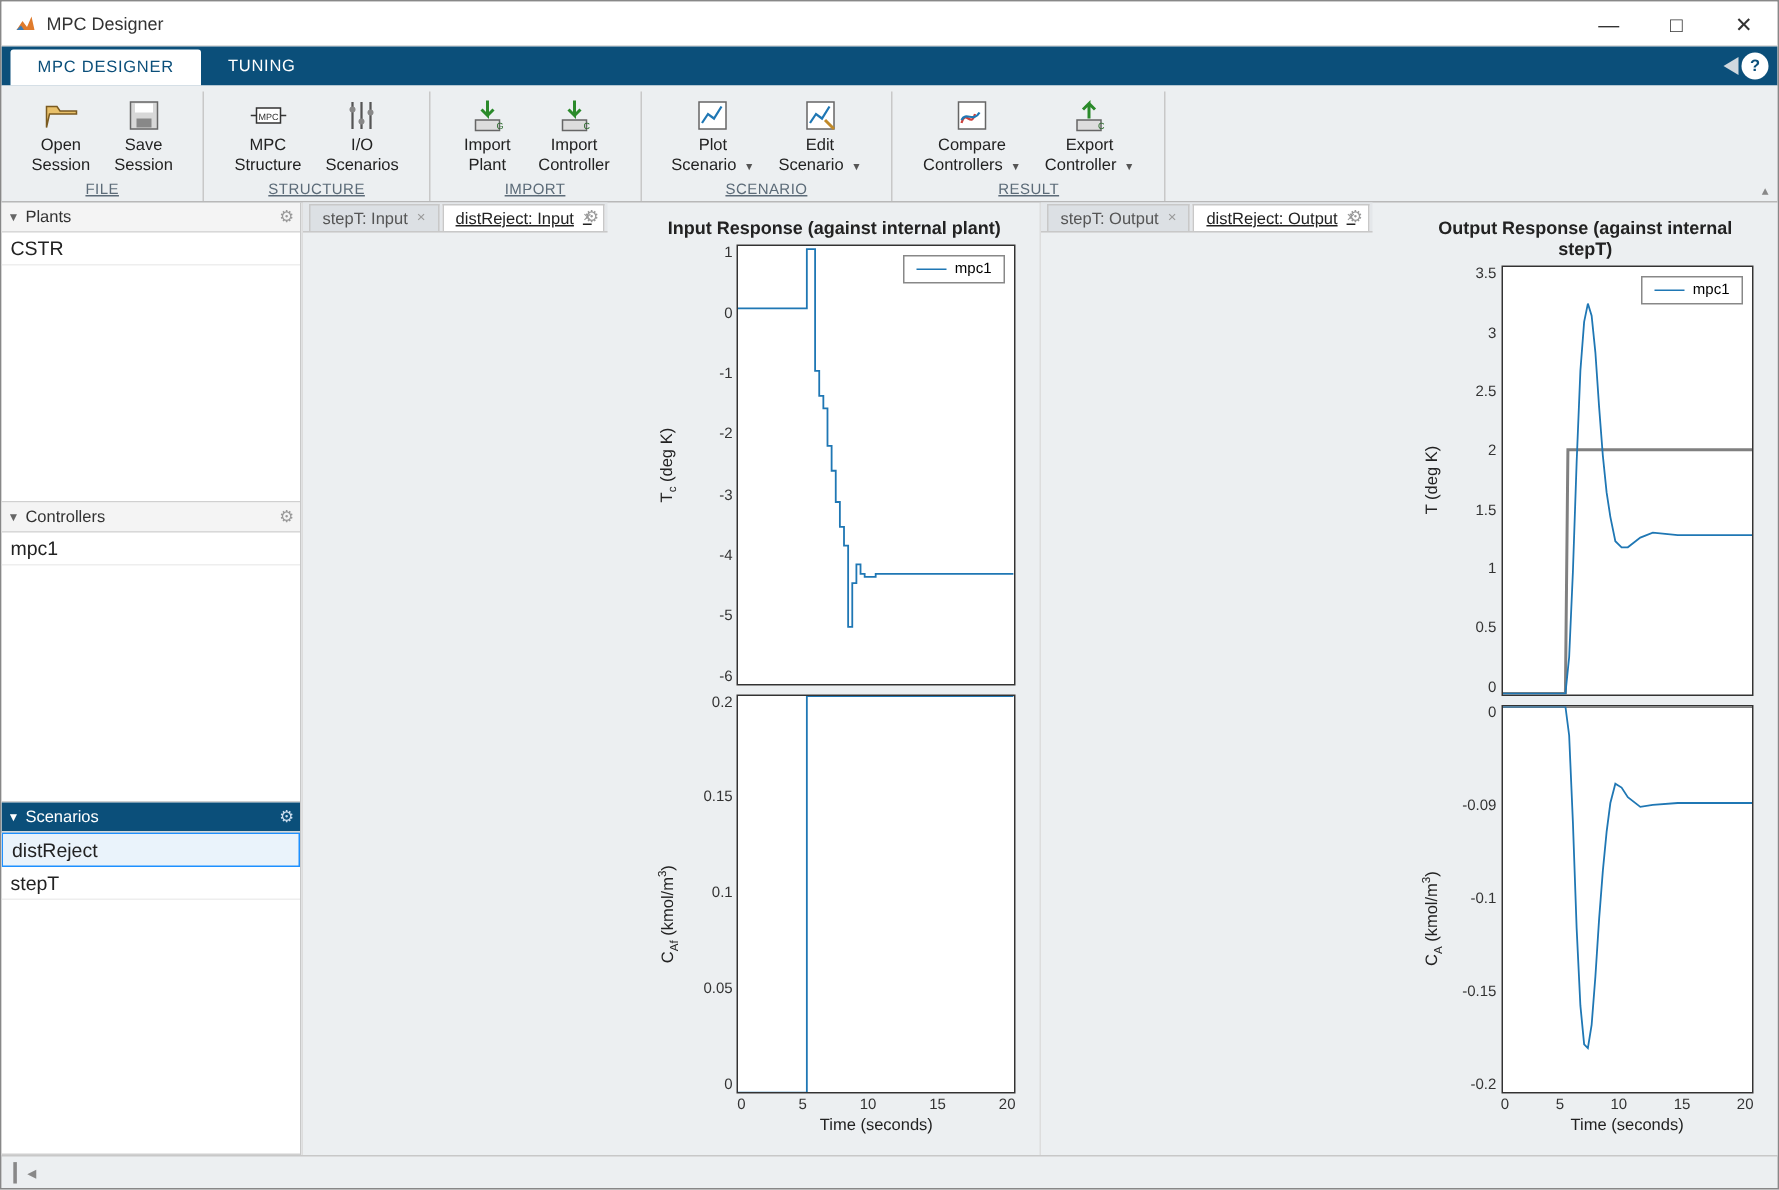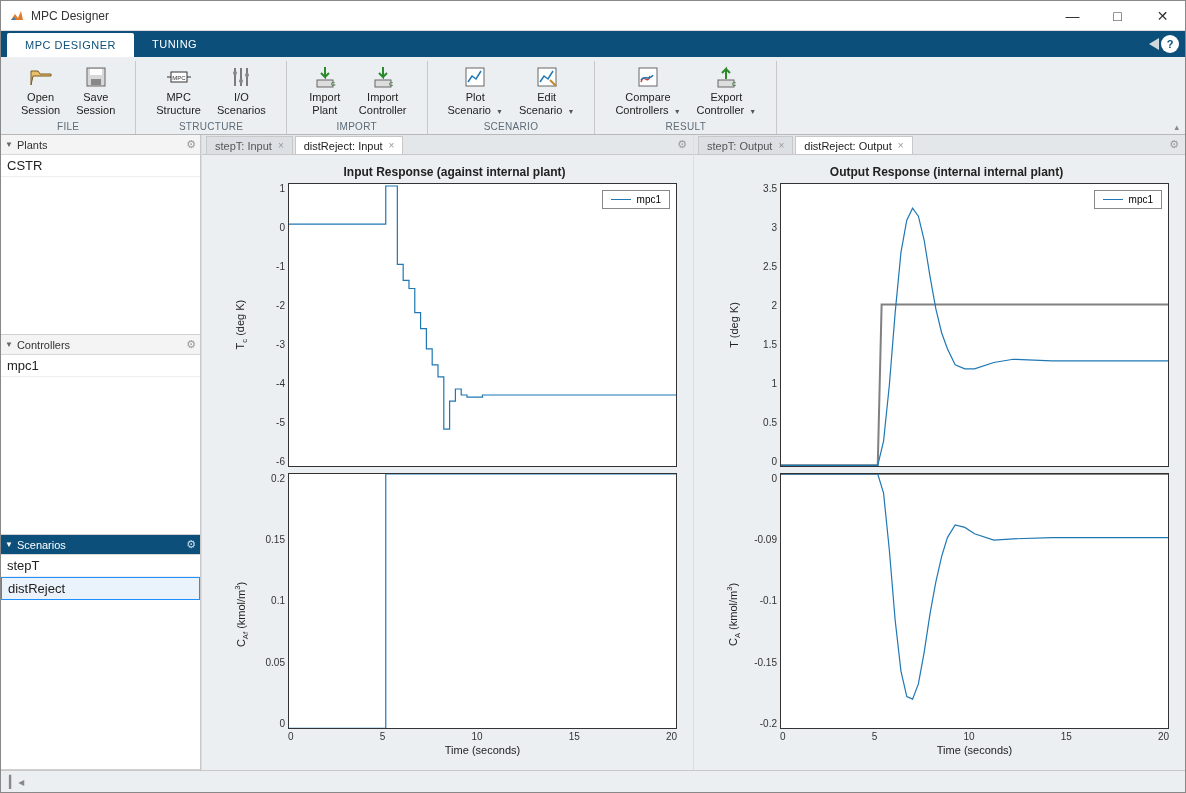--- a/index.html
+++ b/index.html
@@ -20,43 +20,43 @@
 .tabstrip .help-arrow { position: absolute; right: 26px; top: 7px; width: 0; height: 0; border-top: 6px solid transparent; border-bottom: 6px solid transparent; border-right: 10px solid #d0d8de; }
 
 
 .toolstrip { background: #eceff1; border-bottom: 1px solid #b8b8b8; display: flex; padding: 4px 0 0 0; position: relative; }
 .toolgroup { display: flex; flex-direction: column; border-right: 1px solid #c8c8c8; padding: 0 12px; }
 .toolgroup .buttons { display: flex; gap: 4px; padding: 2px 2px 0 2px; }
 .toolbtn { display: flex; flex-direction: column; align-items: center; justify-content: flex-start; padding: 2px 6px; min-width: 48px; cursor: pointer; }
 .toolbtn .icon { width: 24px; height: 24px; margin-bottom: 2px; display: flex; align-items: center; justify-content: center; }
 .toolbtn .label { font-size: 11px; color: #222; text-align: center; line-height: 1.15; white-space: pre; }
 .toolbtn .dd { font-size: 7px; color: #555; margin-left: 2px; }
-.grouplabel { font-size: 10px; color: #5c6b78; text-align: center; padding: 3px 0 2px 0; letter-spacing: .3px; }
+.grouplabel { font-size: 10px; color: #5c6b78; text-align: center; padding: 3px 0 2px 0; letter-spacing: .3px; text-decoration: underline; }
 .ts-collapse { position: absolute; right: 6px; bottom: 2px; font-size: 9px; color: #888; }
 
 
 .main { flex: 1; display: flex; background: #e8e8e8; min-height: 0; }
 .sidepanel { width: 200px; background: #fff; border-right: 1px solid #c8c8c8; display: flex; flex-direction: column; }
 .panel { border-bottom: 1px solid #d0d0d0; flex: 1; min-height: 0; display: flex; flex-direction: column; }
 .panel.fixed-h { flex: none; }
 .panel-header { height: 20px; background: #f4f4f4; border-bottom: 1px solid #d8d8d8; display: flex; align-items: center; padding: 0 4px; font-size: 11px; color: #333; }
 .panel-header.selected { background: #0b4f7a; color: #fff; }
 .panel-header .tri { font-size: 8px; margin-right: 4px; color: #666; }
 .panel-header.selected .tri { color: #fff; }
 .panel-header .gear { margin-left: auto; color: #999; font-size: 11px; }
 .panel-header.selected .gear { color: #cde; }
 .panel-body { flex: 1; overflow: auto; font-size: 13px; }
 .panel-item { padding: 3px 6px; border-bottom: 1px solid #eee; color: #222; }
 .panel-item.selected { border: 1px solid #1e90ff; background: #eaf3fb; }
 
 .charts { flex: 1; display: flex; min-width: 0; }
-.chartpane { flex: 1; display: flex; flex-direction: column; background: #eceff1; border-left: 1px solid #ddd; min-width: 0; }
+.chartpane { flex: 1; display: flex; flex-direction: row; background: #eceff1; border-left: 1px solid #ddd; min-width: 0; }
 .doc-tabs { height: 20px; background: #e4e7ea; display: flex; align-items: stretch; border-bottom: 1px solid #c8c8c8; font-size: 11px; padding-left: 4px; position: relative; }
 .doc-tab { padding: 0 8px; display: flex; align-items: center; gap: 6px; color: #555; background: #dce0e4; border: 1px solid #c8c8c8; border-bottom: none; margin-right: 2px; margin-top: 1px; cursor: pointer; }
-.doc-tab.active { background: #fff; color: #222; }
+.doc-tab.active { background: #fff; color: #222; text-decoration: underline; }
 .doc-tab .x { color: #999; font-size: 10px; }
 .doc-tabs .gear { position: absolute; right: 6px; top: 3px; color: #999; font-size: 11px; }
 .plotarea { flex: 1; background: #eceff1; padding: 10px 16px 8px 30px; display: flex; flex-direction: column; min-height: 0; }
 .plot-title { text-align: center; font-size: 12px; font-weight: bold; color: #222; margin-bottom: 4px; }
 .subplot { flex: 1; display: flex; min-height: 0; margin-bottom: 6px; }
 .ylab { width: 20px; display: flex; align-items: center; justify-content: center; }
 .ylab span { transform: rotate(-90deg); font-size: 11px; color: #222; white-space: nowrap; }
 .axwrap { flex: 1; display: flex; flex-direction: column; min-width: 0; }
 .axrow { flex: 1; display: flex; min-height: 0; }
 .yticks { width: 36px; display: flex; flex-direction: column; justify-content: space-between; align-items: flex-end; font-size: 10px; color: #333; padding-right: 3px; }
@@ -259,22 +259,22 @@
         <div class="panel-item">mpc1</div>
       </div>
     </div>
     <div class="panel">
       <div class="panel-header selected">
         <span class="tri">▼</span>
         <span>Scenarios</span>
         <span class="gear">⚙</span>
       </div>
       <div class="panel-body">
+        <div class="panel-item selected">distReject</div>
         <div class="panel-item">stepT</div>
-        <div class="panel-item selected">distReject</div>
       </div>
     </div>
   </div>
 
   <div class="charts">
     <div class="chartpane">
       <div class="doc-tabs">
         <div class="doc-tab">
             <span>stepT: Input</span>
             <span class="x">×</span>
@@ -352,21 +352,21 @@
             <span>stepT: Output</span>
             <span class="x">×</span>
           </div>
         <div class="doc-tab active">
             <span>distReject: Output</span>
             <span class="x">×</span>
           </div>
         <span class="gear">⚙</span>
       </div>
       <div class="plotarea" id="plotarea-right">
-          <div class="plot-title">Output Response (internal internal plant)</div>
+          <div class="plot-title">Output Response (against internal stepT)</div>
           <div class="subplot">
             <div class="ylab">
               <span>T (deg K)</span>
             </div>
             <div class="axwrap">
               <div class="axrow">
                 <div class="yticks">
                   <div>3.5</div>
                   <div>3</div>
                   <div>2.5</div>

